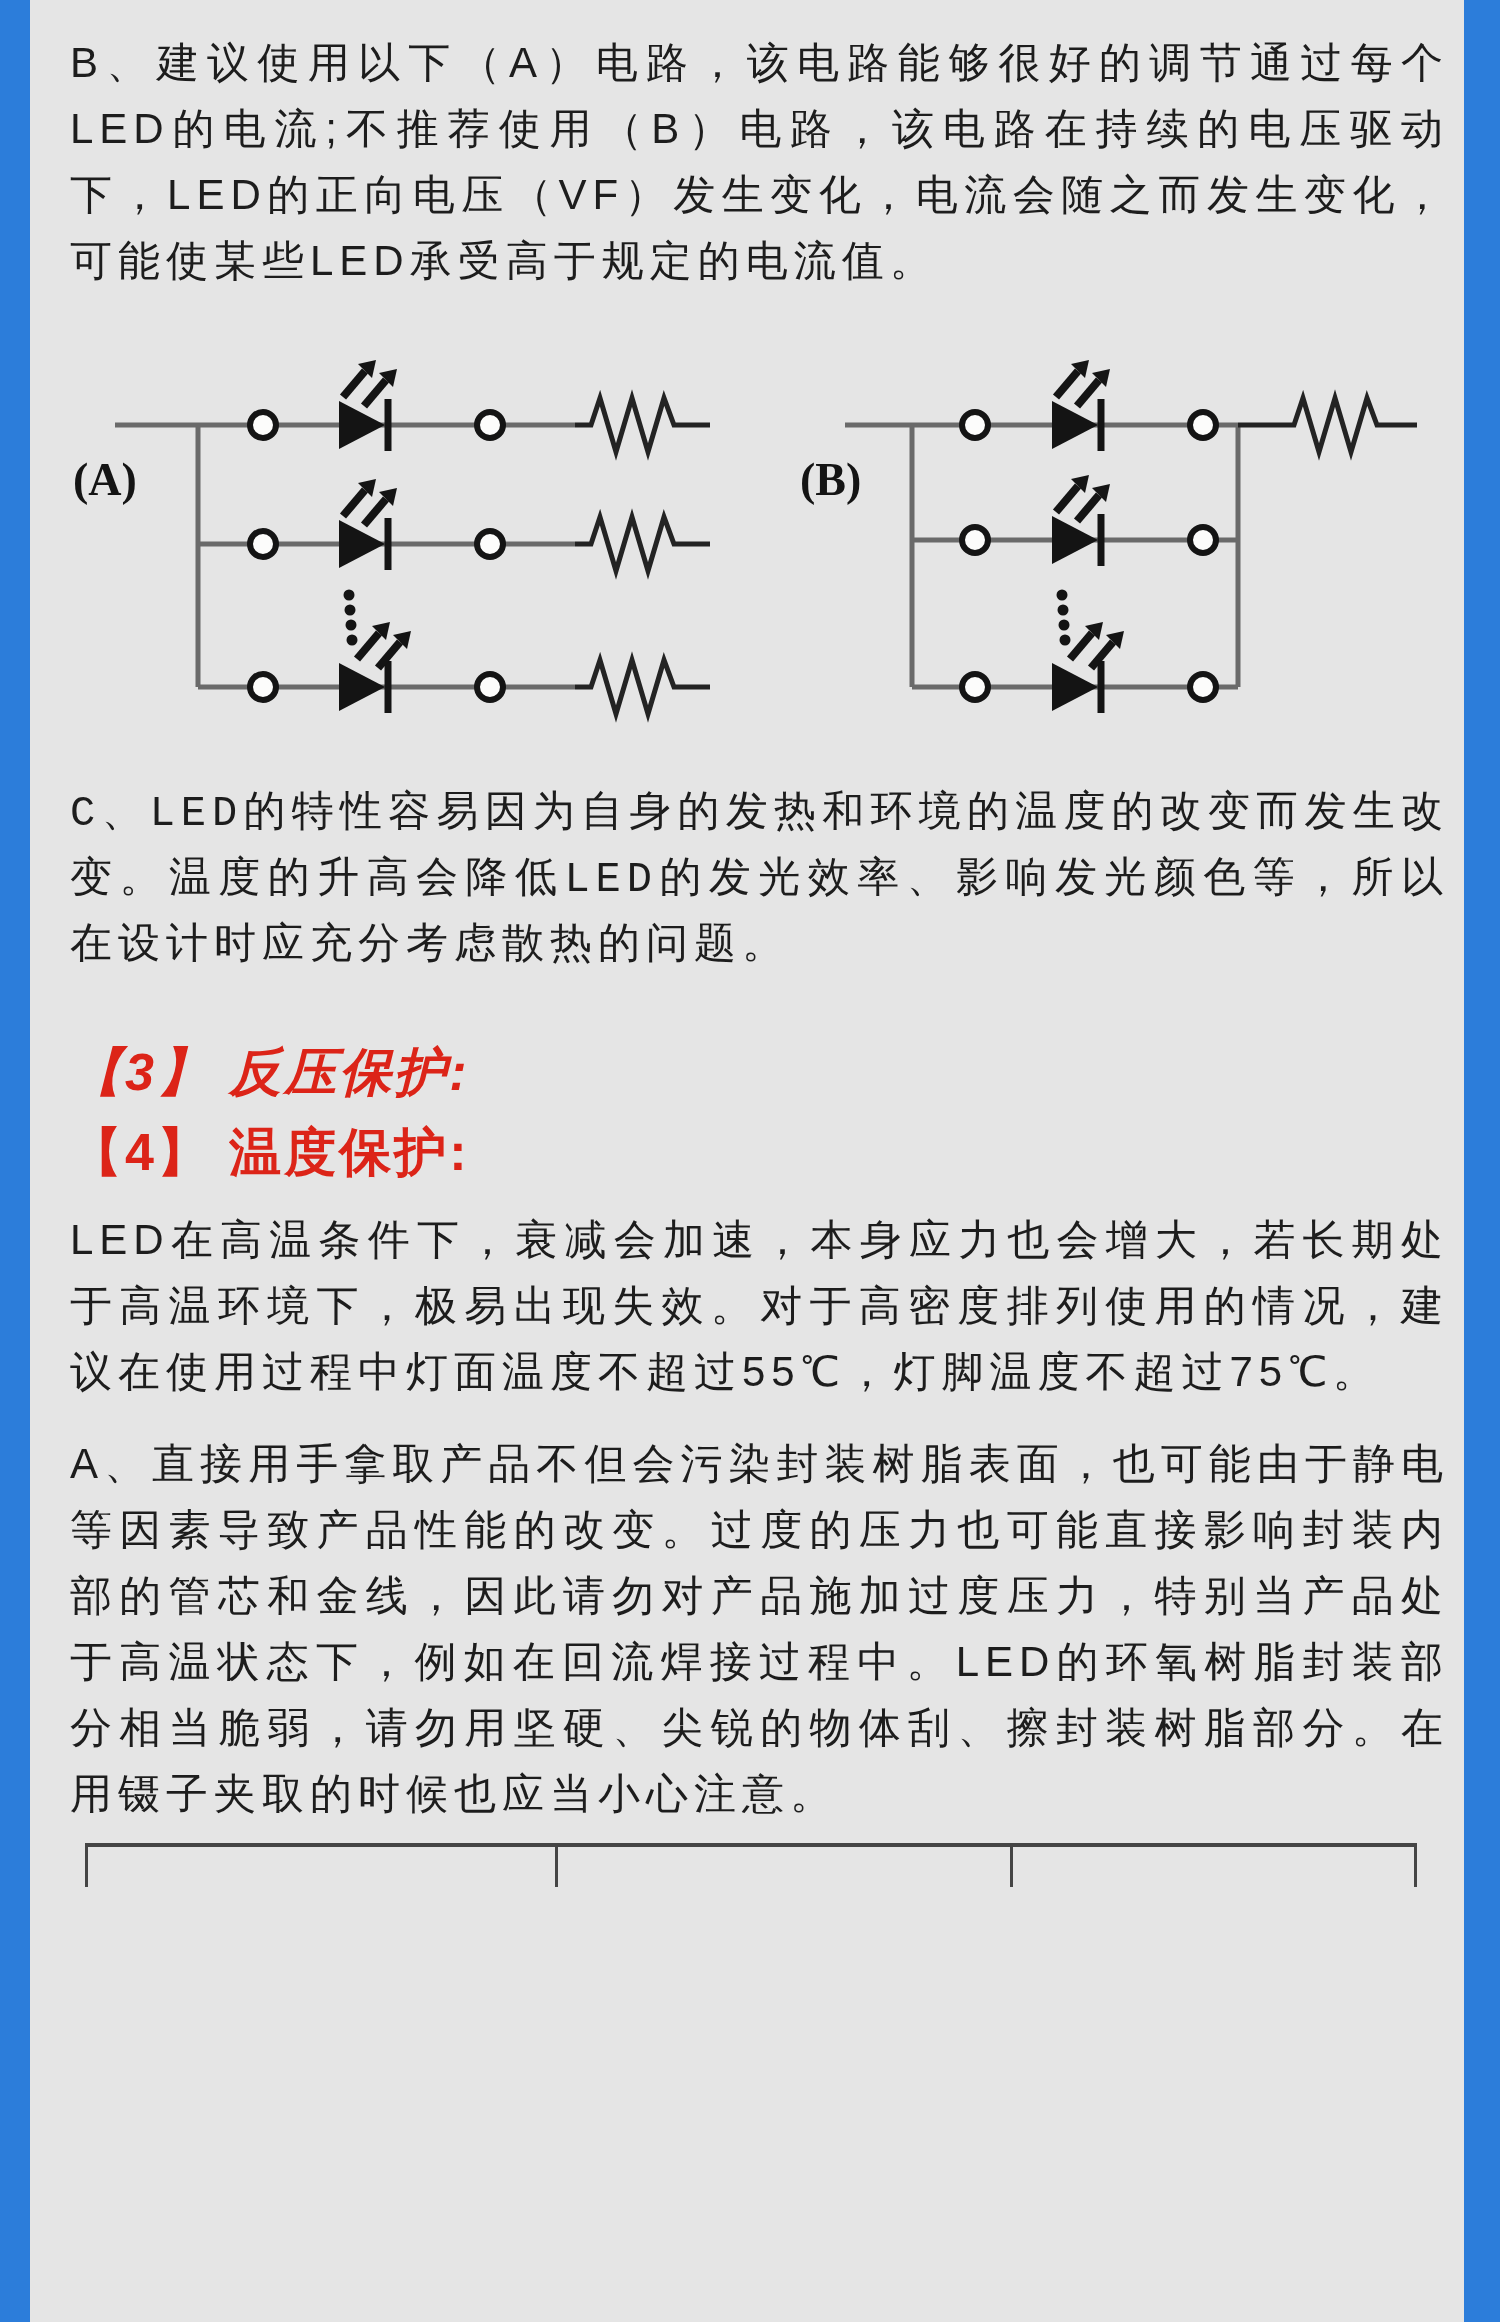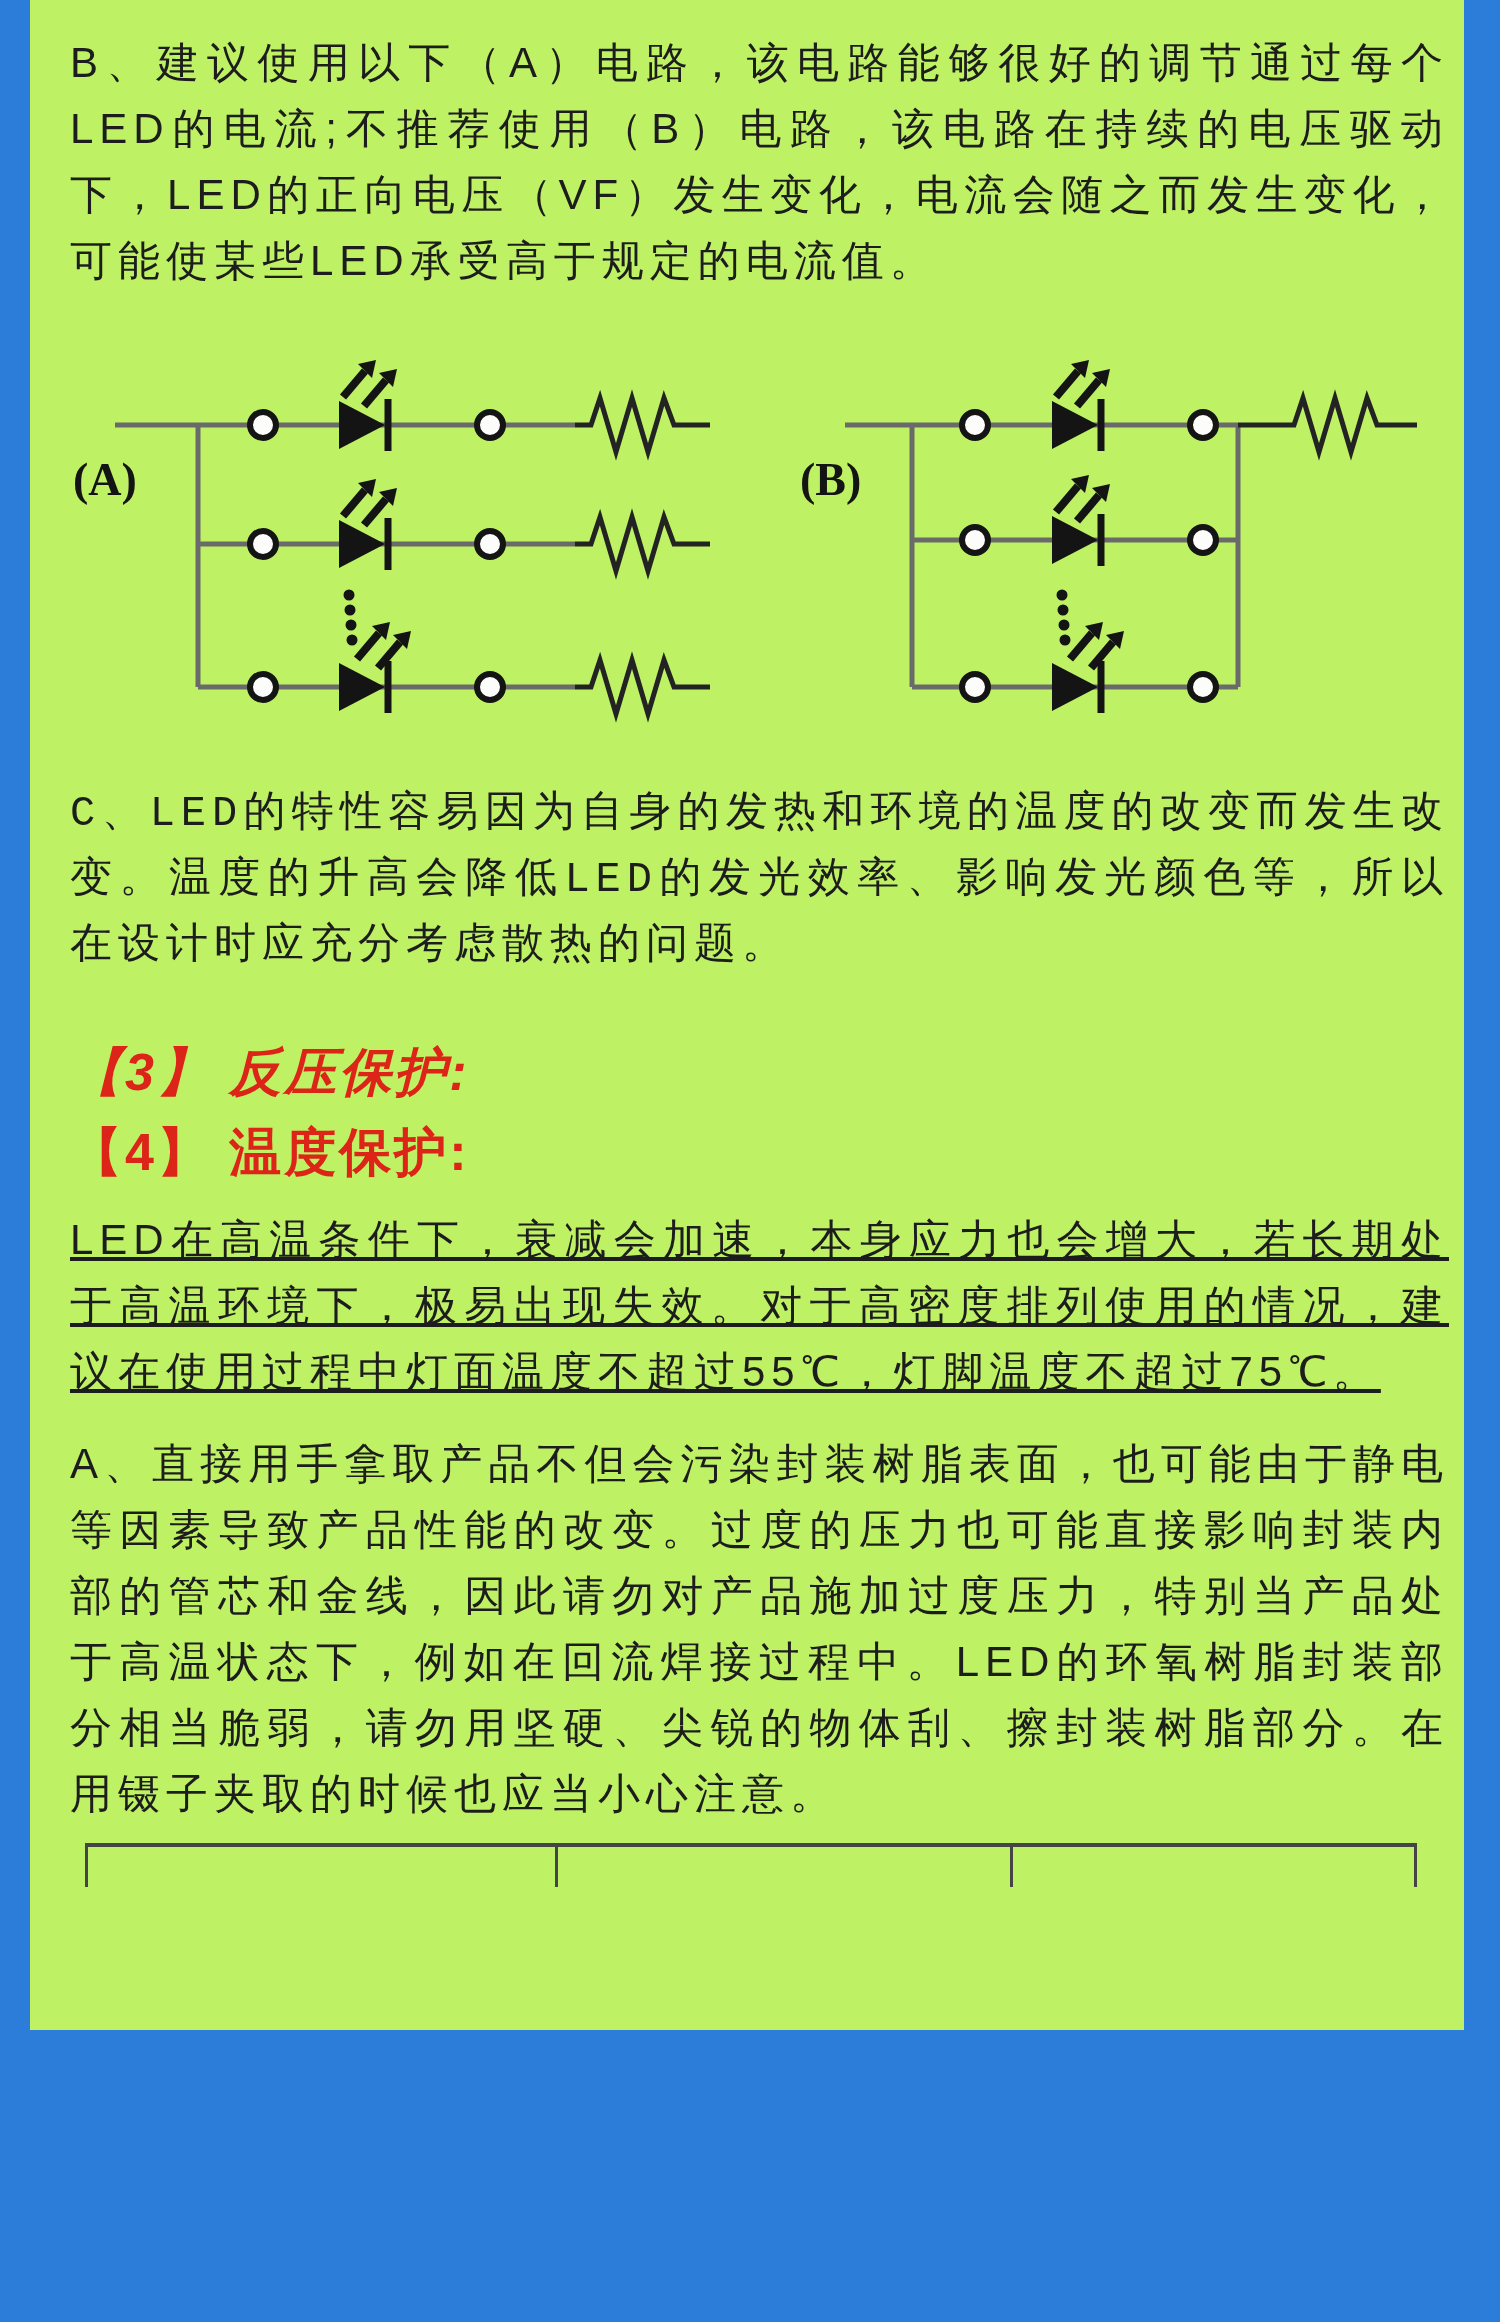--- a/index.html
+++ b/index.html
@@ -6,42 +6,42 @@
   body{
     width:1500px;height:2322px;overflow:hidden;
     background:#2c7dda;
     font-family:"Liberation Sans", sans-serif;
   }
   .page{position:relative;width:1500px;height:2322px;}
   .side-border{position:absolute;top:0;height:2322px;background:#2c7dda;}
   .side-border.left{left:0;width:30px;}
   .side-border.right{right:0;width:36px;}
   .paper{
-    position:absolute;left:30px;top:0;width:1434px;height:2030px;
-    background:#bef264;box-sizing:border-box;
+    position:absolute;left:30px;top:0;width:1434px;height:2322px;
+    background:#e5e5e5;box-sizing:border-box;
     padding:15px 15px 0 40px;overflow:hidden;
   }
   p.body{
     margin:0;font-size:42px;line-height:66px;letter-spacing:6px;
     color:#1d1d1d;text-align:justify;text-align-last:left;
   }
   h2.sec{
     margin:0;font-size:52px;line-height:62px;font-weight:700;
     letter-spacing:3px;color:#dc2418;
   }
   #para-b{margin-top:15px;}
   .figure{position:relative;height:430px;margin-top:21px;}
   .figure svg{position:absolute;top:0;}
   #svg-a{left:-15px;}
   #svg-b{left:720px;}
   #para-c{margin-top:36px;font-family:Liberation Mono, monospace;}
   #sec3-h{margin-top:62px;font-style:italic;}
   #sec3-b{margin-top:32px;}
   #sec4-h{margin-top:18px;}
-  #sec4-b{margin-top:24px;text-decoration:underline;}
+  #sec4-b{margin-top:24px;}
   #sec5-h{margin-top:56px;}
   #sec5-b{margin-top:26px;}
   .wire{stroke:#6a6a6a;stroke-width:5;fill:none;}
   .term{fill:#fcfcfb;stroke:#141414;stroke-width:6;}
   .res{stroke:#232323;stroke-width:5;fill:none;stroke-linejoin:miter;}
   .circ-label{
     font-family:"Liberation Serif", serif;font-weight:bold;
     font-size:46px;fill:#141414;
   }
   .table-cut{

